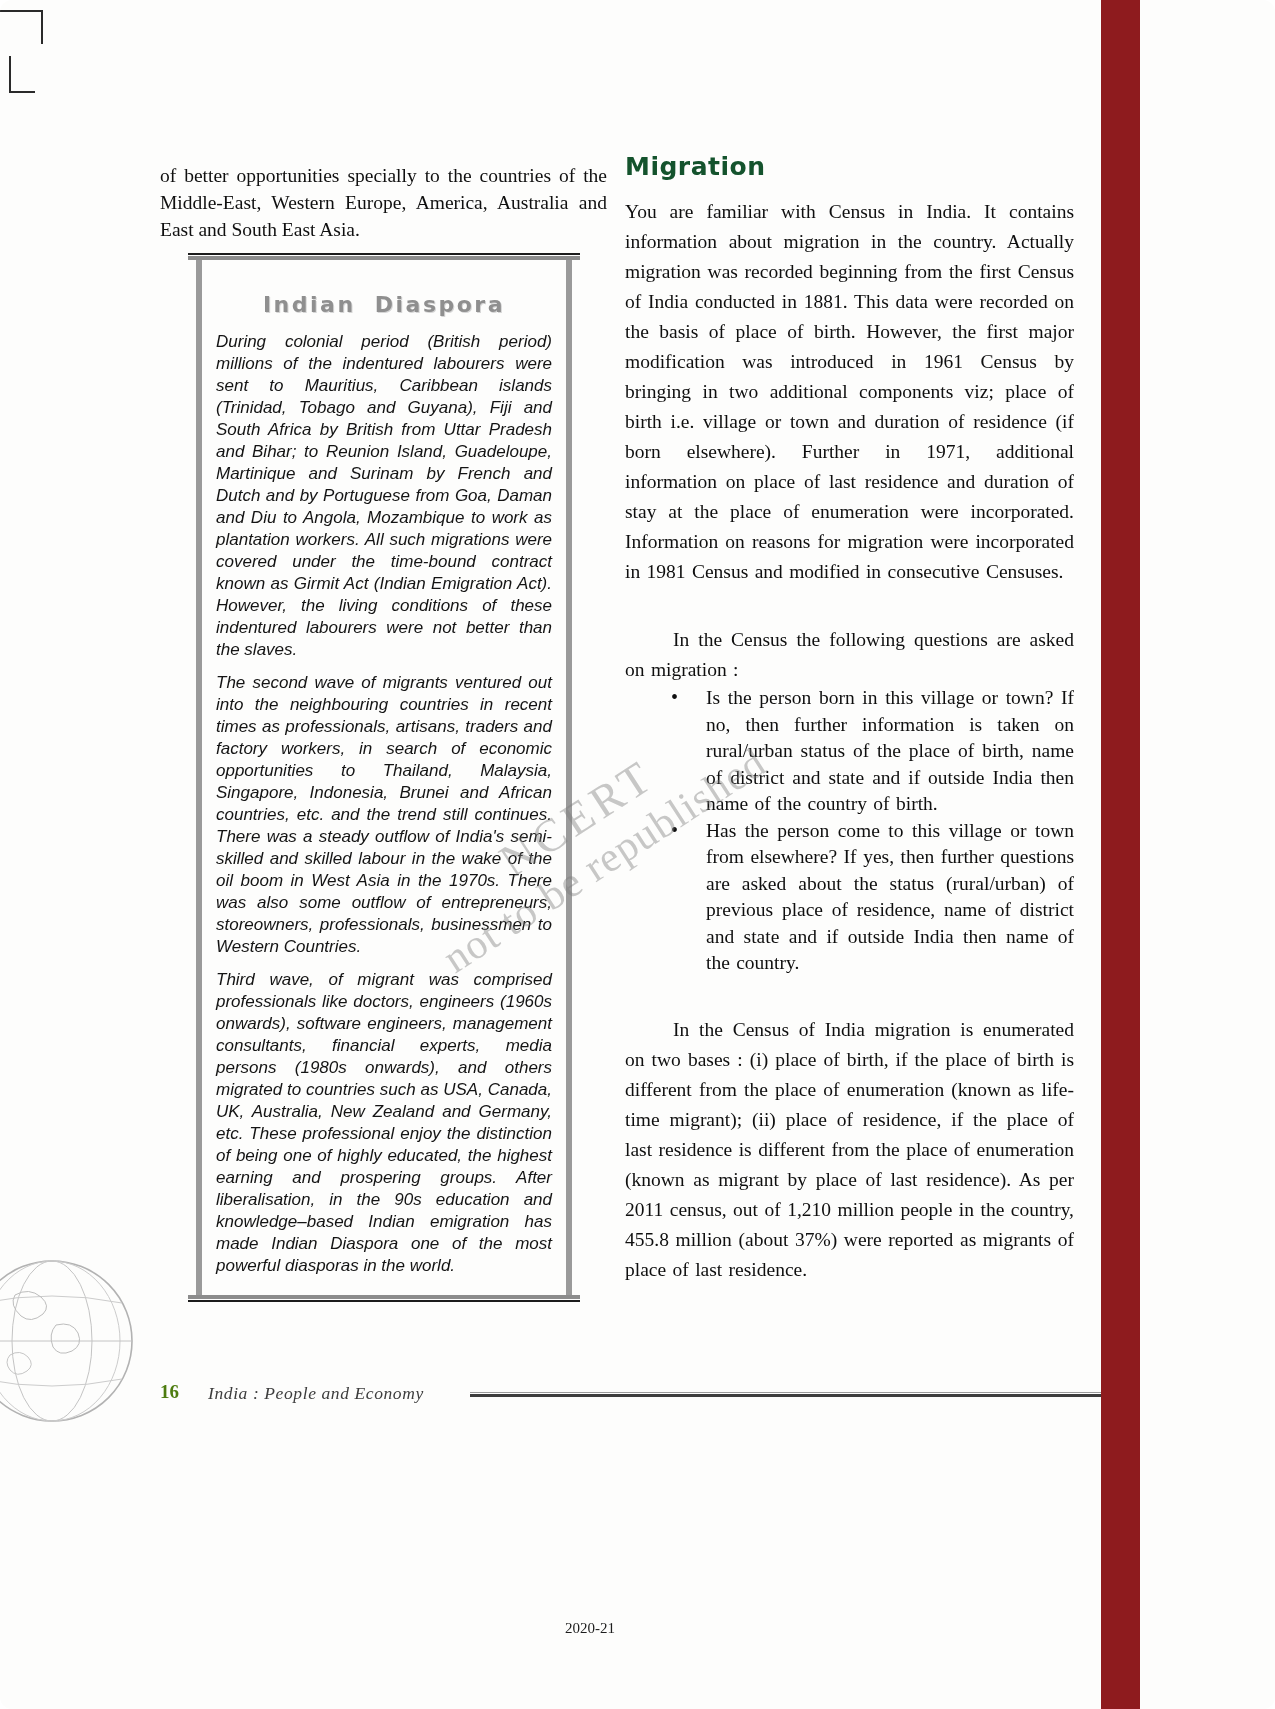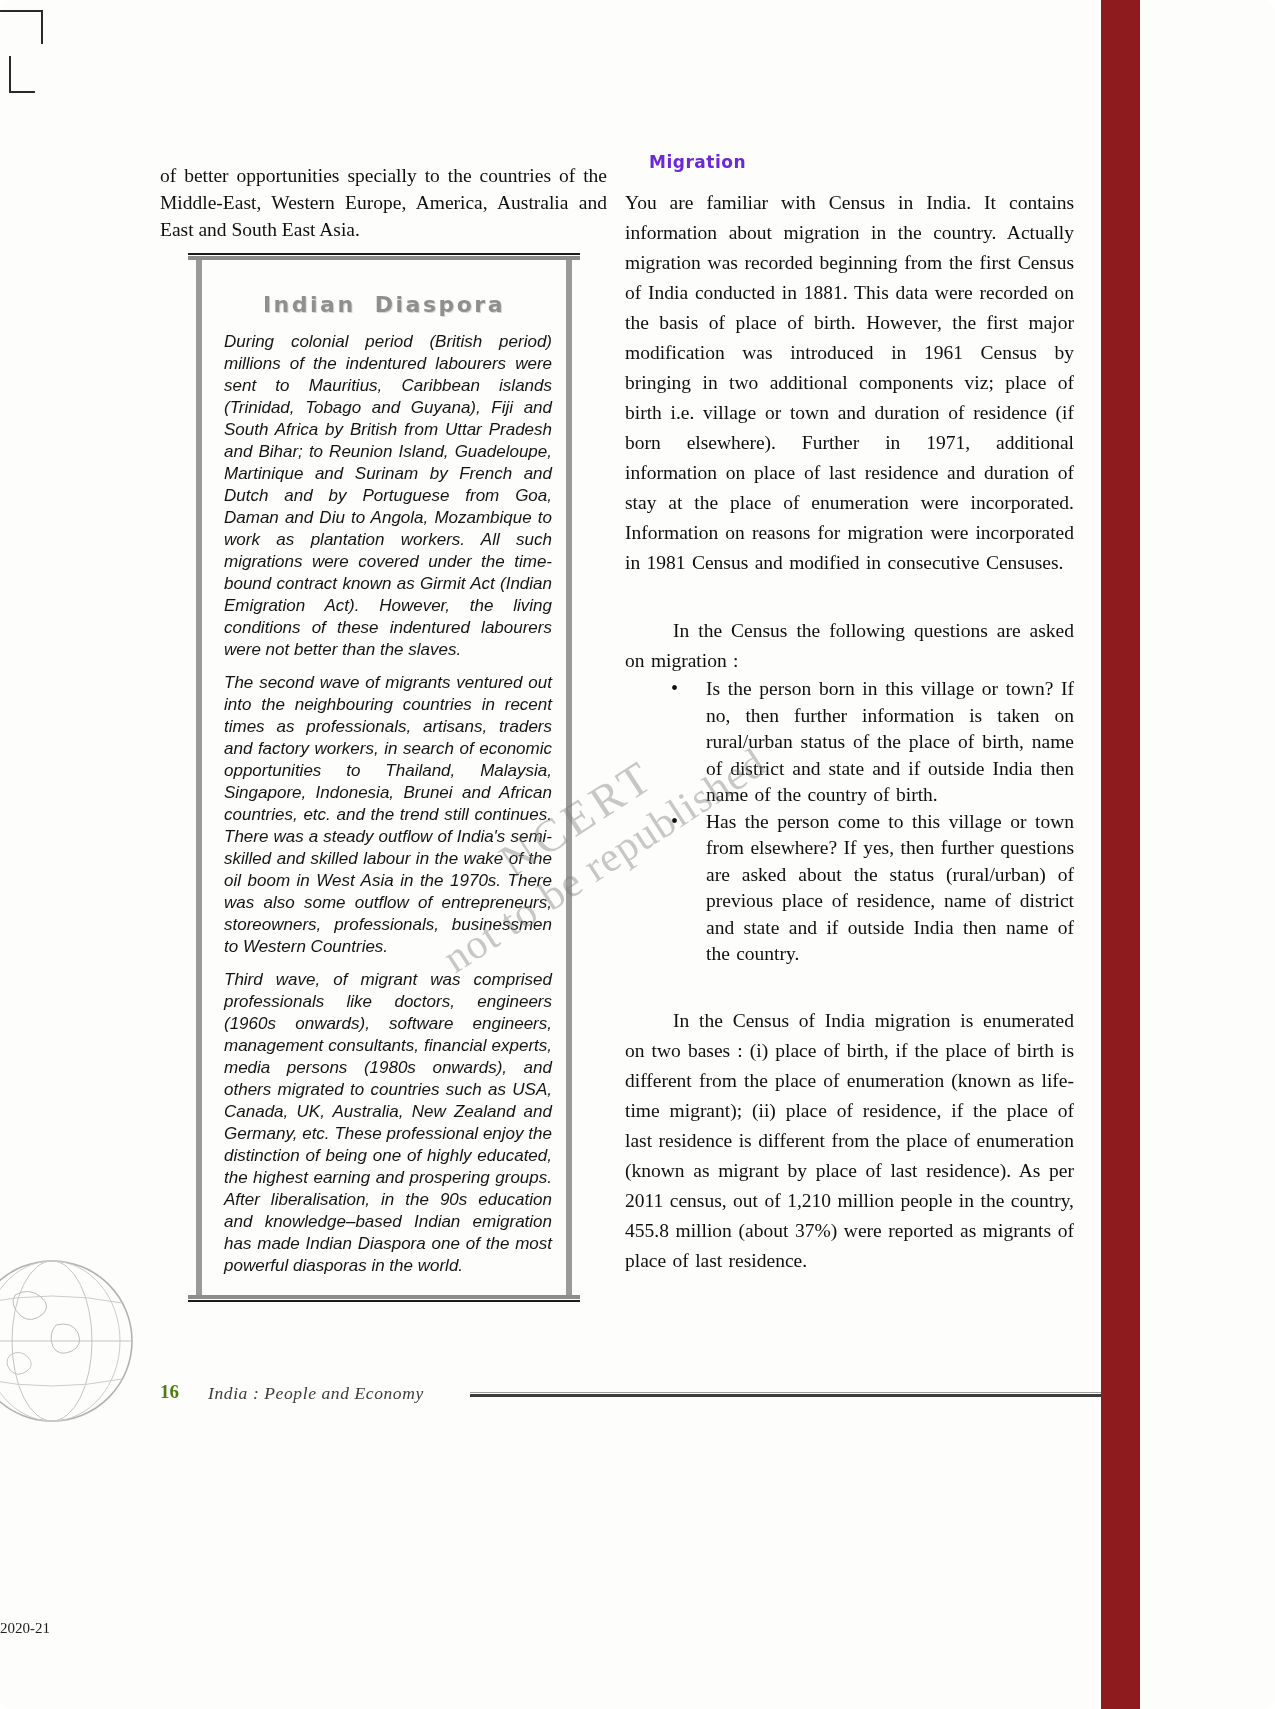--- a/index.html
+++ b/index.html
@@ -47,29 +47,28 @@
   .box-title {
     text-align:center; margin:4px 0 14px;
     font-family:"DejaVu Sans",sans-serif; font-weight:bold; font-size:22px;
     letter-spacing:2.5px; word-spacing:9px;
     color:var(--box-title,#8f8f8f); text-shadow:1px 1px 0 #d6d6d6;
   }
   .box-para {
     font-family:"Liberation Sans",sans-serif; font-style:italic;
     font-size:17px; line-height:22px; text-align:justify; color:#141414;
     margin-bottom:11px;
-    margin-left:8px;
   }
   .box-para:last-child { margin-bottom:0; }
 
   
   .right-col { position:absolute; left:625px; top:152px; width:449px; }
   .section-heading {
-    font-family:"DejaVu Sans",sans-serif; font-weight:bold; font-size:17px;
-    color:#6d28d9; letter-spacing:0.5px; margin-bottom:16px;margin-left:24px;
+    font-family:"DejaVu Sans",sans-serif; font-weight:bold; font-size:25px;
+    color:#14532d; letter-spacing:0.5px; margin-bottom:16px;
   }
   .body-text {
     font-size:19.5px; line-height:30px; text-align:justify; color:#0f0f0f;
     word-spacing:1.5px;
   }
   .indent { text-indent:48px;margin-top:38px; }
   .bullet-list { list-style:none; }
   .bullet-item {
     position:relative; padding-left:81px;
     font-size:19.5px; line-height:26.5px; text-align:justify; color:#0f0f0f;
@@ -81,21 +80,21 @@
   .footer-pageno { position:absolute; left:160px; top:1381px; font-weight:bold; font-size:19px; color:#4d7c0f; }
   .footer-title {
     position:absolute; left:208px; top:1383px;
     font-style:italic; font-size:17.5px; letter-spacing:0.6px; color:#3c3c3c;
   }
   .footer-rule {
     position:absolute; left:470px; top:1392px; width:631px; height:5px;
     background:linear-gradient(to bottom,#9a9a9a 0 1px,#ffffff 1px 2px,#3d3d3d 2px 5px);
   }
   .year-mark {
-    position:absolute; left:0; top:1620px; width:1180px; text-align:left;
+    position:absolute; left:0; top:1620px; width:1180px; text-align:center;
     font-size:15px; color:#1d1d1d;
   }
 
   
   .globe { position:absolute; left:-40px; top:1255px; }
 
   
   .watermark {
     position:absolute; left:590px; top:838px;
     transform:translate(-50%,-50%) rotate(-33deg);

